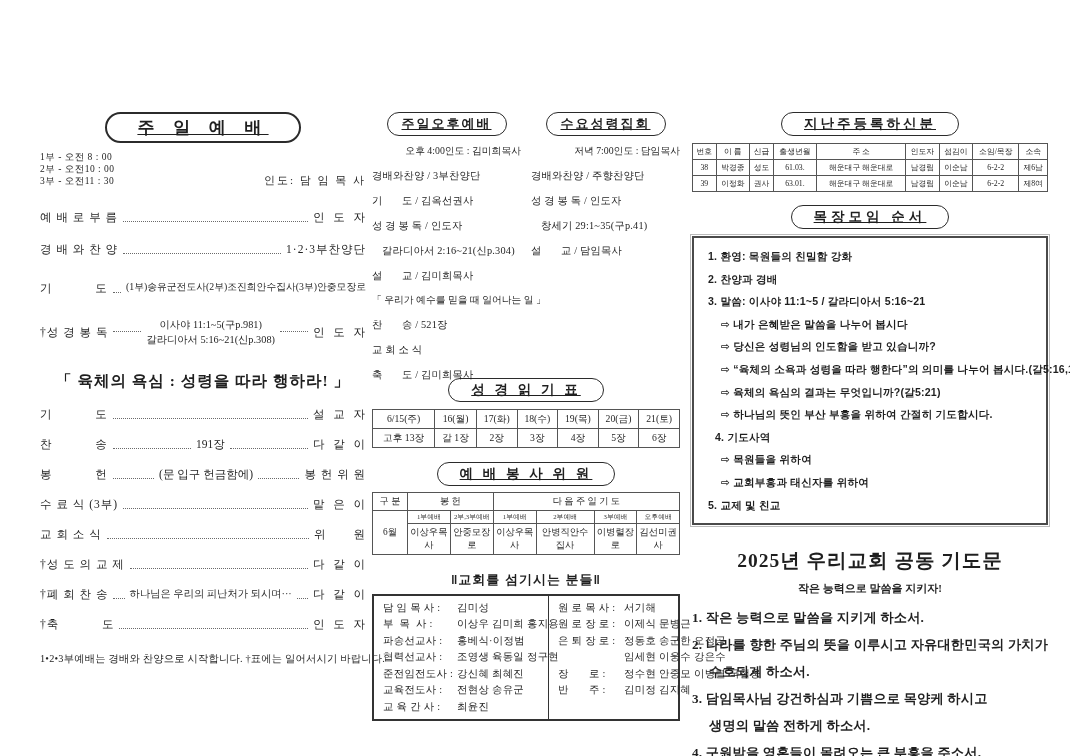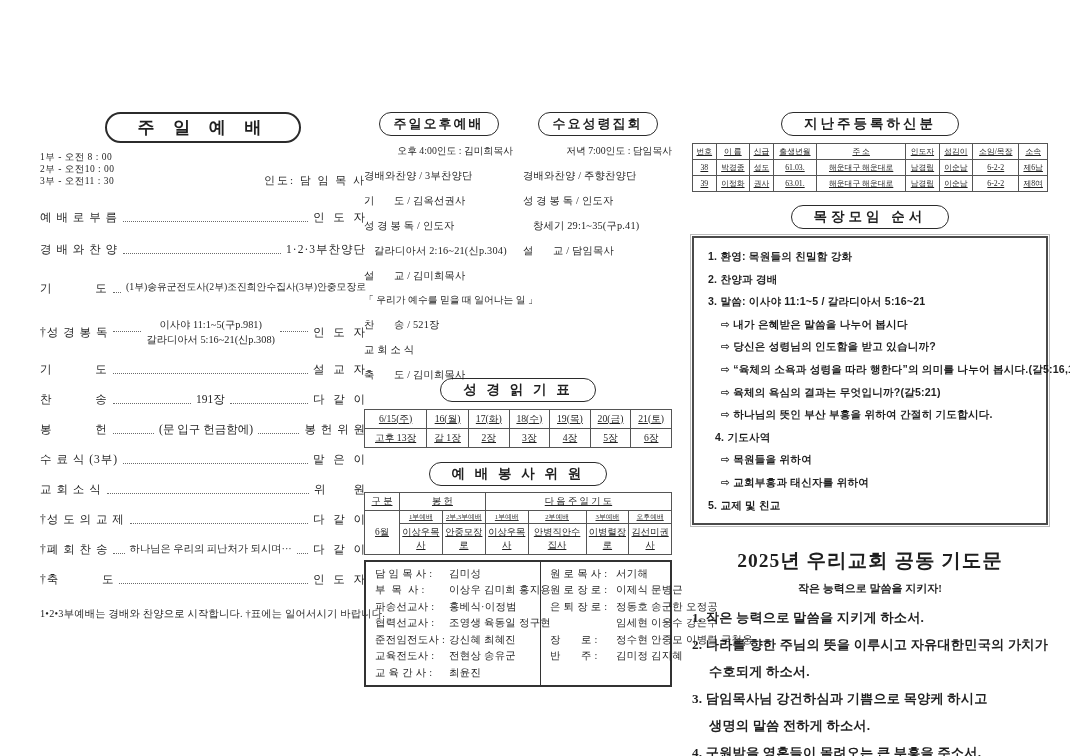--- a/index.html
+++ b/index.html
@@ -3,30 +3,31 @@
 <meta charset="utf-8">
 <style>
   html,body{margin:0;padding:0;}
   body{
     width:1070px;height:756px;background:#ffffff;color:#1f1f1f;
     font-family:"Liberation Serif","DejaVu Serif",serif;
     position:relative;overflow:hidden;
   }
   .col{position:absolute;top:112px;}
   .col-left{left:40px;width:326px;}
-  .col-mid{left:364px;width:308px;}
+  .col-mid{left:372px;width:308px;}
   .col-right{left:692px;width:356px;}
 
   
   .pill{
     display:block;width:fit-content;margin:0 auto;
     border:2px solid #2b2b2b;border-radius:17px;
     padding:2px 30px;font-weight:bold;font-size:17px;letter-spacing:7px;
     text-align:center;white-space:nowrap;
     font-family:"Liberation Sans","DejaVu Sans",sans-serif;
+    text-decoration:underline;
   }
   .pill.small{font-size:13px;letter-spacing:2px;padding:2px 14px;border-width:1.5px;border-radius:13px;}
   .pill.med{font-size:13.5px;letter-spacing:3px;padding:2px 22px;border-width:1.5px;border-radius:14px;}
 
   
   .times-wrap{display:flex;justify-content:space-between;align-items:flex-end;margin-top:9px;gap:18px;}
   .times div{font-size:9.5px;line-height:1.25;letter-spacing:.5px;}
   .lead-right{font-size:11px;letter-spacing:2px;}
   .orow{display:flex;margin-top:17px;font-size:11.5px;}
   .orow.tight{margin-top:15px;}
@@ -40,21 +41,21 @@
 
   
   .svc-wrap{display:flex;justify-content:space-between;height:252px;}
   .svc{width:149px;}
   .svc-info{display:flex;justify-content:flex-end;margin-top:9px;font-size:9.8px;white-space:nowrap;}
   .svc-row{margin-top:11px;font-size:10.3px;white-space:pre;letter-spacing:.2px;}
   .svc-row.scrip{padding-left:10px;}
   .svc-row.quote{font-size:9.8px;white-space:nowrap;letter-spacing:0;}
 
   table{border-collapse:collapse;}
-  td{border:1px solid #555;text-align:center;padding:1px 2px;text-decoration:underline;}
+  td{border:1px solid #555;text-align:center;padding:1px 2px;}
 
   .read-table{width:100%;margin-top:7px;font-size:9.7px;}
   .read-table td{padding:2.5px 1px;}
   .sect{margin-top:14px;}
 
   .com-table{width:100%;margin-top:6px;font-size:9.3px;}
   .com-table td.sh{font-size:6.8px;color:#333;padding:1px;}
   .com-table td{padding:2px 1px;}
 
   .serv-title{text-align:center;font-weight:bold;font-size:13px;margin-top:16px;letter-spacing:1px;
@@ -120,20 +121,21 @@
     <span class="lbl">†성 경 봉 독</span>
     <span class="dots"></span>
     <span class="ctr2">
       <div>이사야 11:1~5(구p.981)</div>
       <div>갈라디아서 5:16~21(신p.308)</div>
     </span>
     <span class="dots"></span>
     <span class="rgt">인  도  자</span>
   </div>
 
+  <div class="sermon">「 육체의 욕심 : 성령을 따라 행하라! 」</div>
 
   <div class="orow tight">
     <span class="lbl">기           도</span>
     <span class="dots"></span>
     <span class="rgt">설  교  자</span>
   </div>
   <div class="orow tight">
     <span class="lbl">찬           송</span>
     <span class="dots"></span>
     <span>191장</span>
@@ -261,20 +263,21 @@
         <td>이상우목사</td>
         <td>안병직안수집사</td>
         <td>이병렬장로</td>
         <td>김선미권사</td>
       </tr>
     </tbody>
       </table>
   </div>
 
   <div>
+    <div class="serv-title">‖교회를 섬기시는 분들‖</div>
     <div class="serv-box">
       <div class="serv-half serv-left">
         <div class="serv-row">
             <span class="serv-role">담 임 목 사 :</span>
             <span class="serv-names">김미성</span>
           </div>
         <div class="serv-row">
             <span class="serv-role">부  목  사 :</span>
             <span class="serv-names">이상우 김미희 홍지용</span>
           </div>

